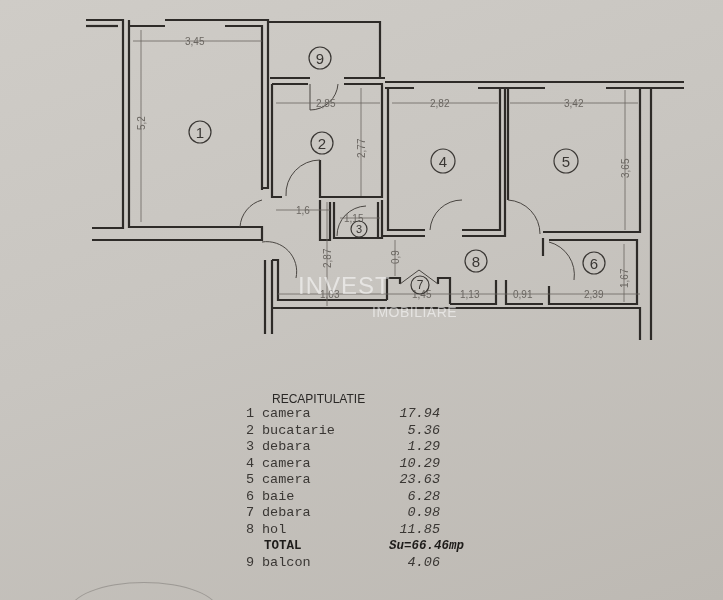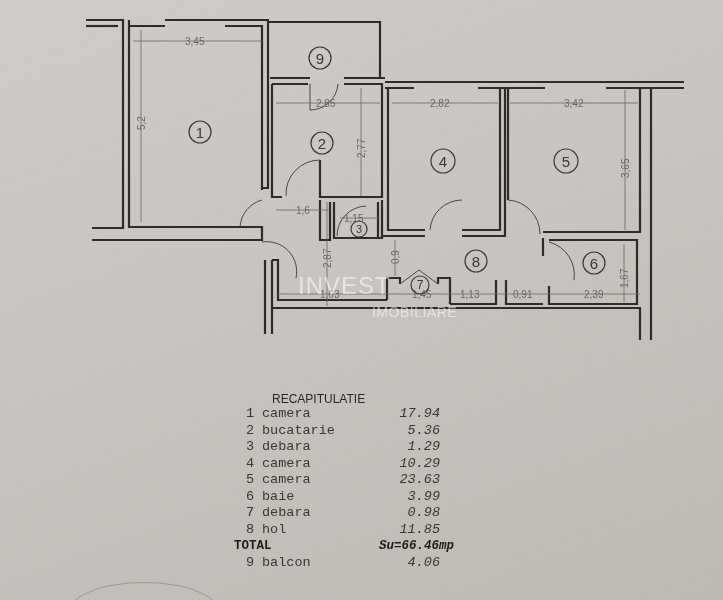--- a/index.html
+++ b/index.html
@@ -16,23 +16,23 @@
     .roomc { fill: none; stroke: #3a3734; stroke-width: 1.2; }
     .roomn { fill: #3a3734; font-family: "Liberation Sans", sans-serif; font-size: 15px; text-anchor: middle; dominant-baseline: central; }
     .wm1 { position: absolute; left: 298px; top: 272px; font-size: 24px; font-weight: normal; color: rgba(255,255,255,0.55); letter-spacing: 1px; }
     .wm2 { position: absolute; left: 336px; top: 304px; font-size: 14px; color: rgba(255,255,255,0.55); letter-spacing: 0.5px; margin-left: 36px; }
     .recap { position: absolute; left: 232px; top: 392px; width: 240px; }
     .recap-title { font-family: "Liberation Sans", sans-serif; font-size: 12px; color: #2a2826; margin-left: 40px; }
     .row { font-family: "Liberation Mono", monospace; font-size: 13.5px; color: #3a3734; height: 16.5px; line-height: 16.5px; position: relative; white-space: pre; }
     .row .num { position: absolute; left: 14px; }
     .row .name { position: absolute; left: 30px; }
     .row .val { position: absolute; right: 32px; font-style: italic; }
-    .row.bold { font-weight: bold; color: #1e1c1a; font-size: 12.5px; }
+    .row.bold { font-weight: bold; color: #1e1c1a; font-size: 12.5px; margin-left: 30px; }
     .row.bold .lbl { position: absolute; left: 2px; }
-    .row.bold .val { right: 18px; }
+    .row.bold .val { right: 8px; }
     .stamp { position: absolute; left: 68px; top: 582px; width: 150px; height: 60px; border: 1px solid rgba(90,86,82,0.35); border-radius: 50%; }
   </style>
 </head>
 <body>
 
 <svg id="plan" width="723" height="380" viewBox="0 0 723 380" xmlns="http://www.w3.org/2000/svg">
 
   <g>
 
     <path class="wall" d="M86 20 H123 V228 H92"></path>
@@ -152,20 +152,20 @@
 <div class="wm1">INVEST</div>
 <div class="wm2">IMOBILIARE</div>
 
 <div class="recap">
   <div class="recap-title">RECAPITULATIE</div>
   <div class="row"><span class="num">1</span><span class="name">camera</span><span class="val">17.94</span></div>
   <div class="row"><span class="num">2</span><span class="name">bucatarie</span><span class="val">5.36</span></div>
   <div class="row"><span class="num">3</span><span class="name">debara</span><span class="val">1.29</span></div>
   <div class="row"><span class="num">4</span><span class="name">camera</span><span class="val">10.29</span></div>
   <div class="row"><span class="num">5</span><span class="name">camera</span><span class="val">23.63</span></div>
-  <div class="row"><span class="num">6</span><span class="name">baie</span><span class="val">3.99</span></div>
+  <div class="row"><span class="num">6</span><span class="name">baie</span><span class="val">6.28</span></div>
   <div class="row"><span class="num">7</span><span class="name">debara</span><span class="val">0.98</span></div>
   <div class="row"><span class="num">8</span><span class="name">hol</span><span class="val">11.85</span></div>
   <div class="row bold"><span class="lbl">TOTAL</span><span class="val">Su=66.46mp</span></div>
   <div class="row"><span class="num">9</span><span class="name">balcon</span><span class="val">4.06</span></div>
 </div>
 
 <div class="stamp"></div>
 
 </body></html>

